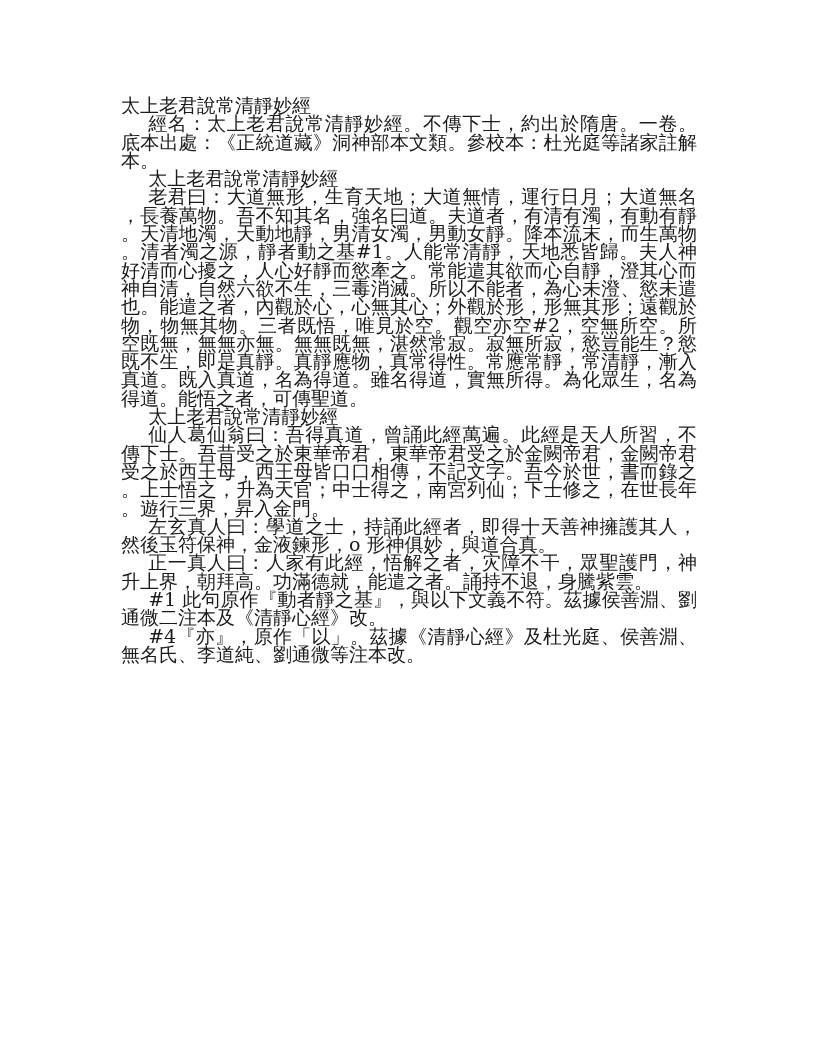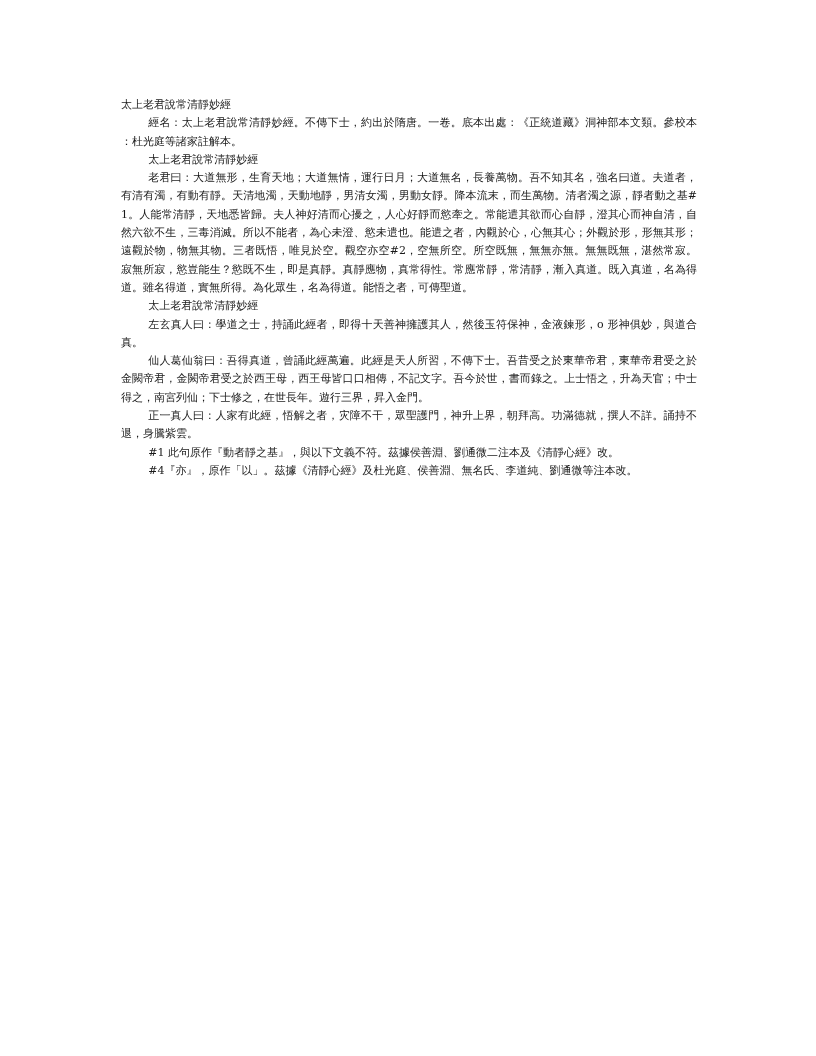--- a/index.html
+++ b/index.html
@@ -12,21 +12,21 @@
       height: 1056px;
       position: relative;
       overflow: hidden;
     }
     .page {
       position: absolute;
       left: 121px;
       top: 96px;
       width: 576px;
       font-family: "DejaVu Serif", "Liberation Serif", serif;
-      font-size: 11px;
+      font-size: 19px;
       line-height: 18.3px;
       color: #1a1a1a;
     }
     .para {
       margin: 0;
       padding: 0;
       text-indent: 27.2px;
       text-align: justify;
       word-break: break-all;
       line-break: anywhere;
@@ -37,18 +37,18 @@
   </style>
 </head>
 <body>
 
 <div class="page">
   <p class="para no-indent">太上老君說常清靜妙經</p>
   <p class="para">經名：太上老君說常清靜妙經。不傳下士，約出於隋唐。一卷。底本出處：《正統道藏》洞神部本文類。參校本：杜光庭等諸家註解本。</p>
   <p class="para">太上老君說常清靜妙經</p>
   <p class="para">老君曰：大道無形，生育天地；大道無情，運行日月；大道無名，長養萬物。吾不知其名，強名曰道。夫道者，有清有濁，有動有靜。天清地濁，天動地靜，男清女濁，男動女靜。降本流末，而生萬物。清者濁之源，靜者動之基#1。人能常清靜，天地悉皆歸。夫人神好清而心擾之，人心好靜而慾牽之。常能遣其欲而心自靜，澄其心而神自清，自然六欲不生，三毒消滅。所以不能者，為心未澄、慾未遣也。能遣之者，內觀於心，心無其心；外觀於形，形無其形；遠觀於物，物無其物。三者既悟，唯見於空。觀空亦空#2，空無所空。所空既無，無無亦無。無無既無，湛然常寂。寂無所寂，慾豈能生？慾既不生，即是真靜。真靜應物，真常得性。常應常靜，常清靜，漸入真道。既入真道，名為得道。雖名得道，實無所得。為化眾生，名為得道。能悟之者，可傳聖道。</p>
   <p class="para">太上老君說常清靜妙經</p>
+  <p class="para">仙人葛仙翁曰：吾得真道，曾誦此經萬遍。此經是天人所習，不傳下士。吾昔受之於東華帝君，東華帝君受之於金闕帝君，金闕帝君受之於西王母，西王母皆口口相傳，不記文字。吾今於世，書而錄之。上士悟之，升為天官；中士得之，南宮列仙；下士修之，在世長年。遊行三界，昇入金門。</p>
   <p class="para">左玄真人曰：學道之士，持誦此經者，即得十天善神擁護其人，然後玉符保神，金液鍊形，o 形神俱妙，與道合真。</p>
-  <p class="para">仙人葛仙翁曰：吾得真道，曾誦此經萬遍。此經是天人所習，不傳下士。吾昔受之於東華帝君，東華帝君受之於金闕帝君，金闕帝君受之於西王母，西王母皆口口相傳，不記文字。吾今於世，書而錄之。上士悟之，升為天官；中士得之，南宮列仙；下士修之，在世長年。遊行三界，昇入金門。</p>
-  <p class="para">正一真人曰：人家有此經，悟解之者，灾障不干，眾聖護門，神升上界，朝拜高。功滿德就，撰人不詳。誦持不退，身騰紫雲。</p>
+  <p class="para">正一真人曰：人家有此經，悟解之者，灾障不干，眾聖護門，神升上界，朝拜高。功滿德就，能遣之者。誦持不退，身騰紫雲。</p>
   <p class="para">#1 此句原作『動者靜之基』，與以下文義不符。茲據侯善淵、劉通微二注本及《清靜心經》改。</p>
   <p class="para">#4『亦』，原作「以」。茲據《清靜心經》及杜光庭、侯善淵、無名氏、李道純、劉通微等注本改。</p>
 </div>
 
 </body></html>

